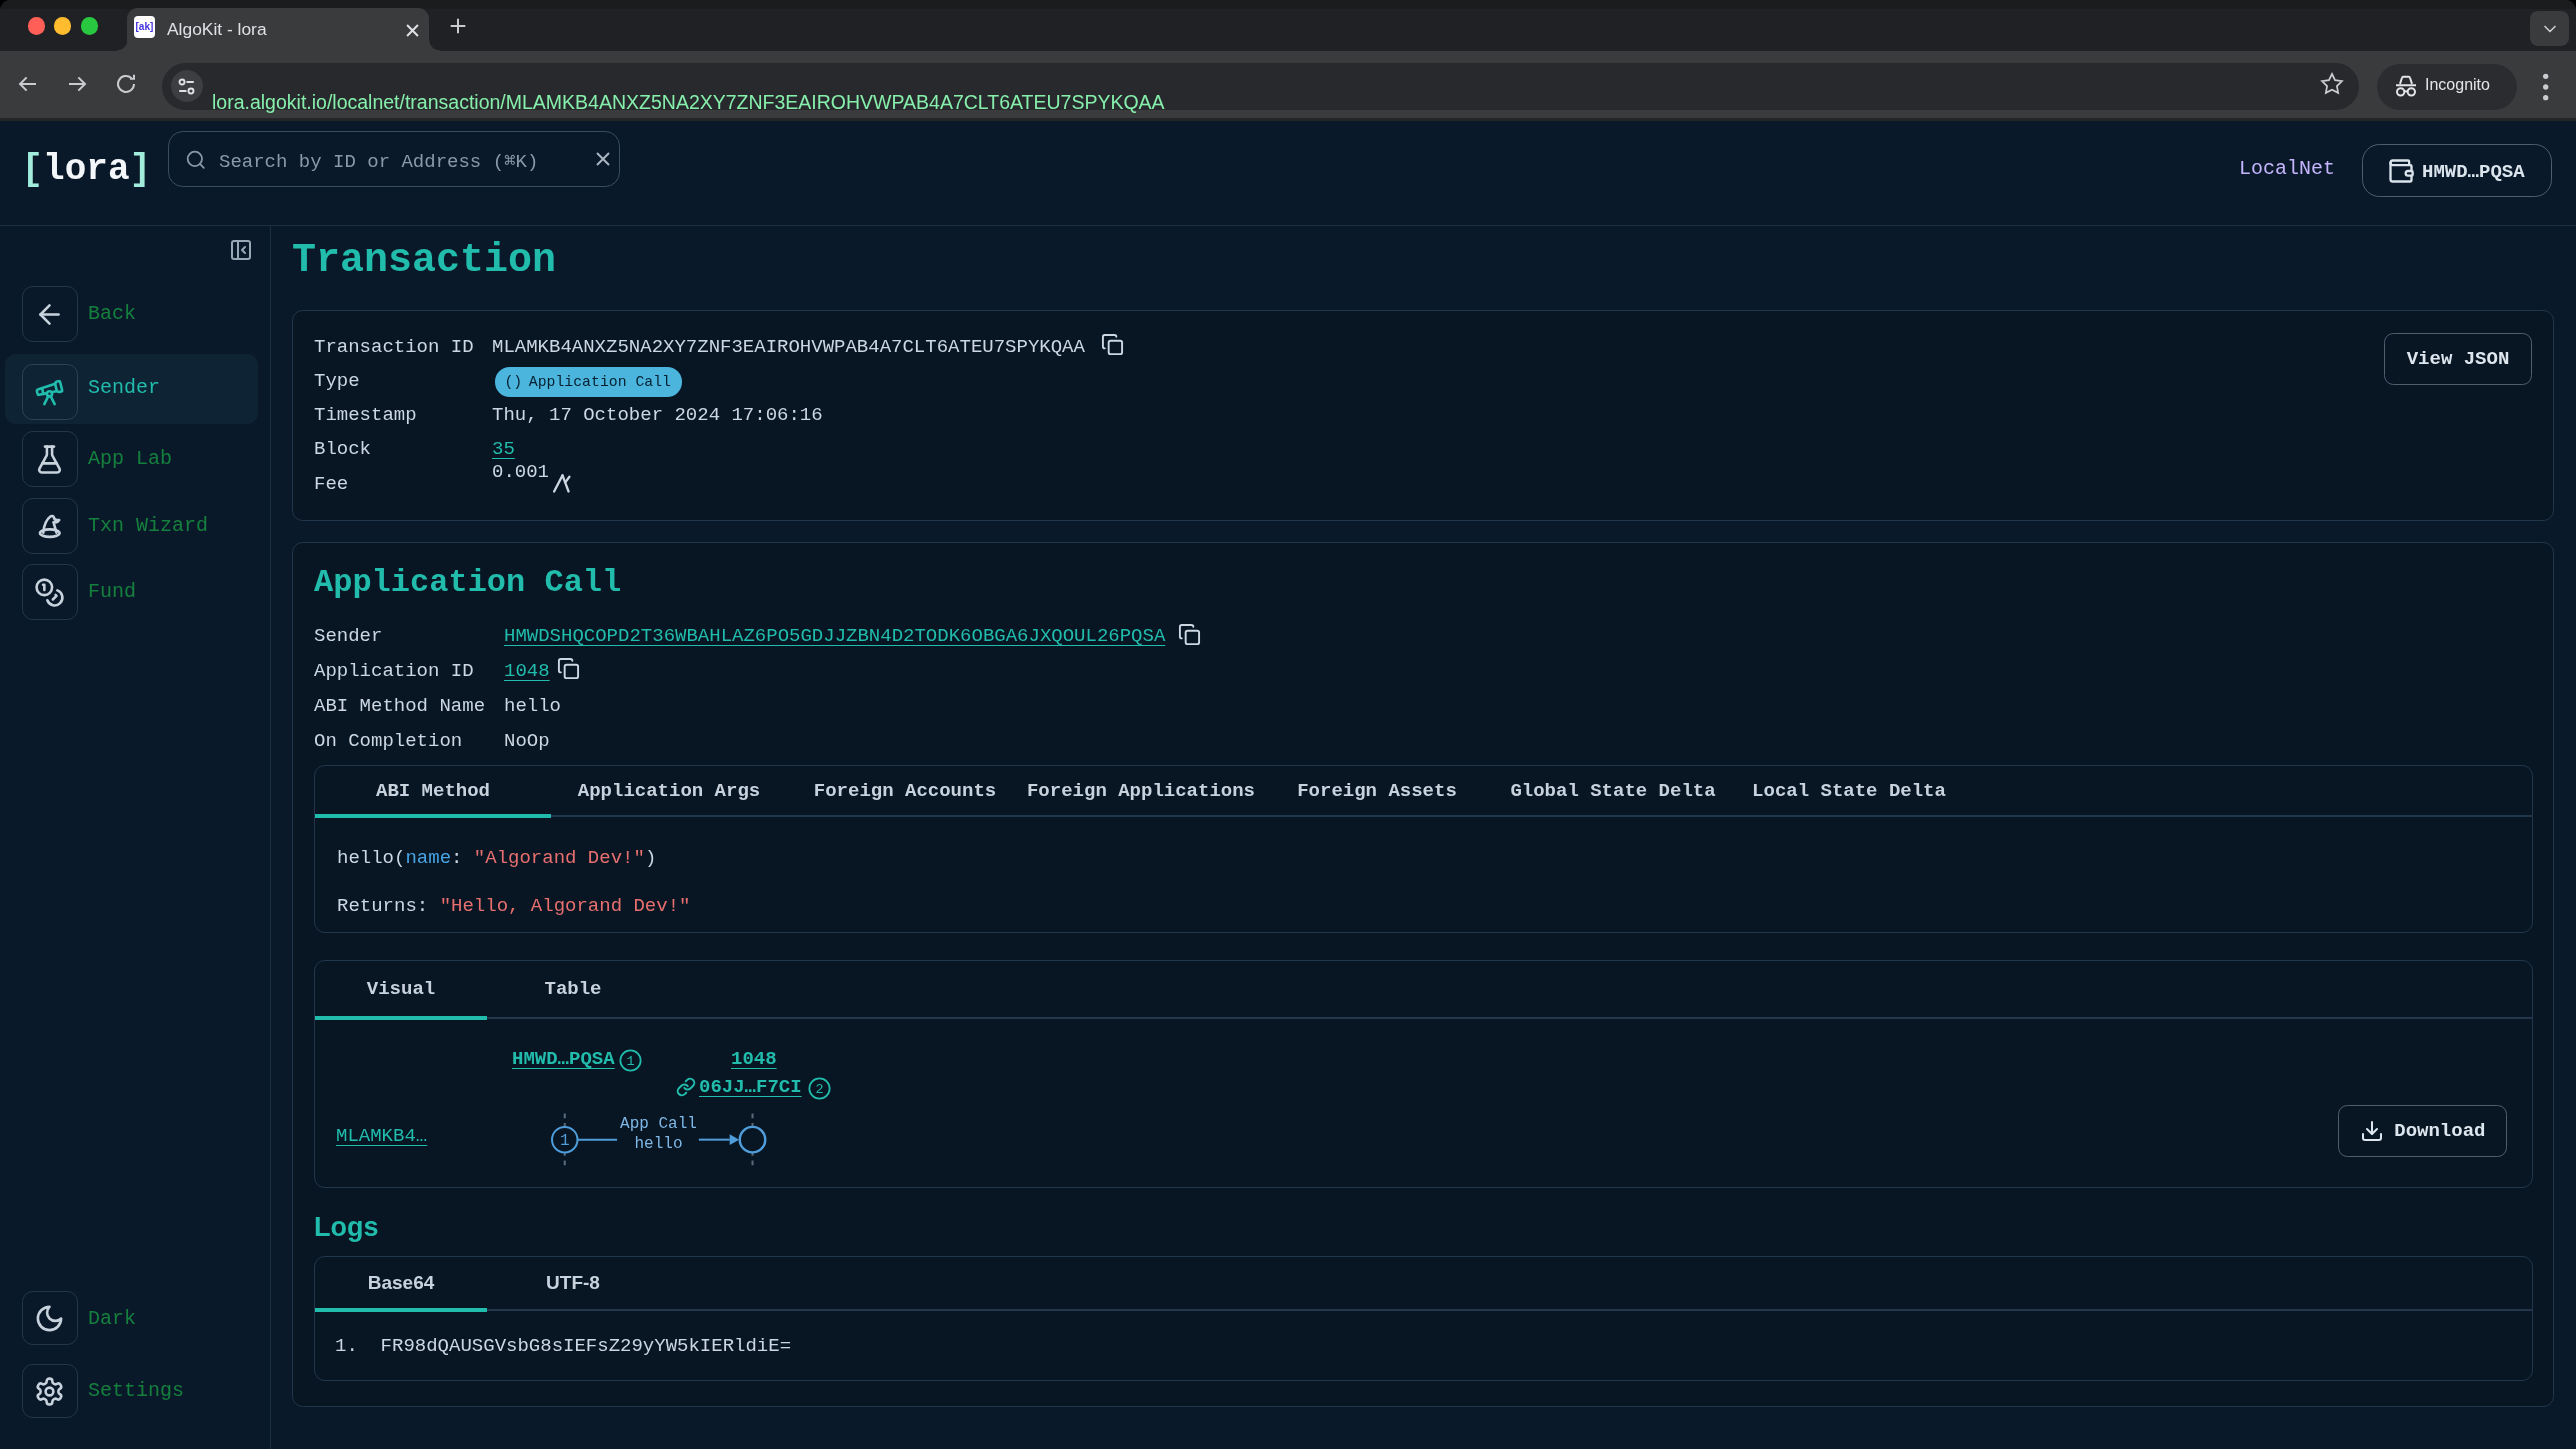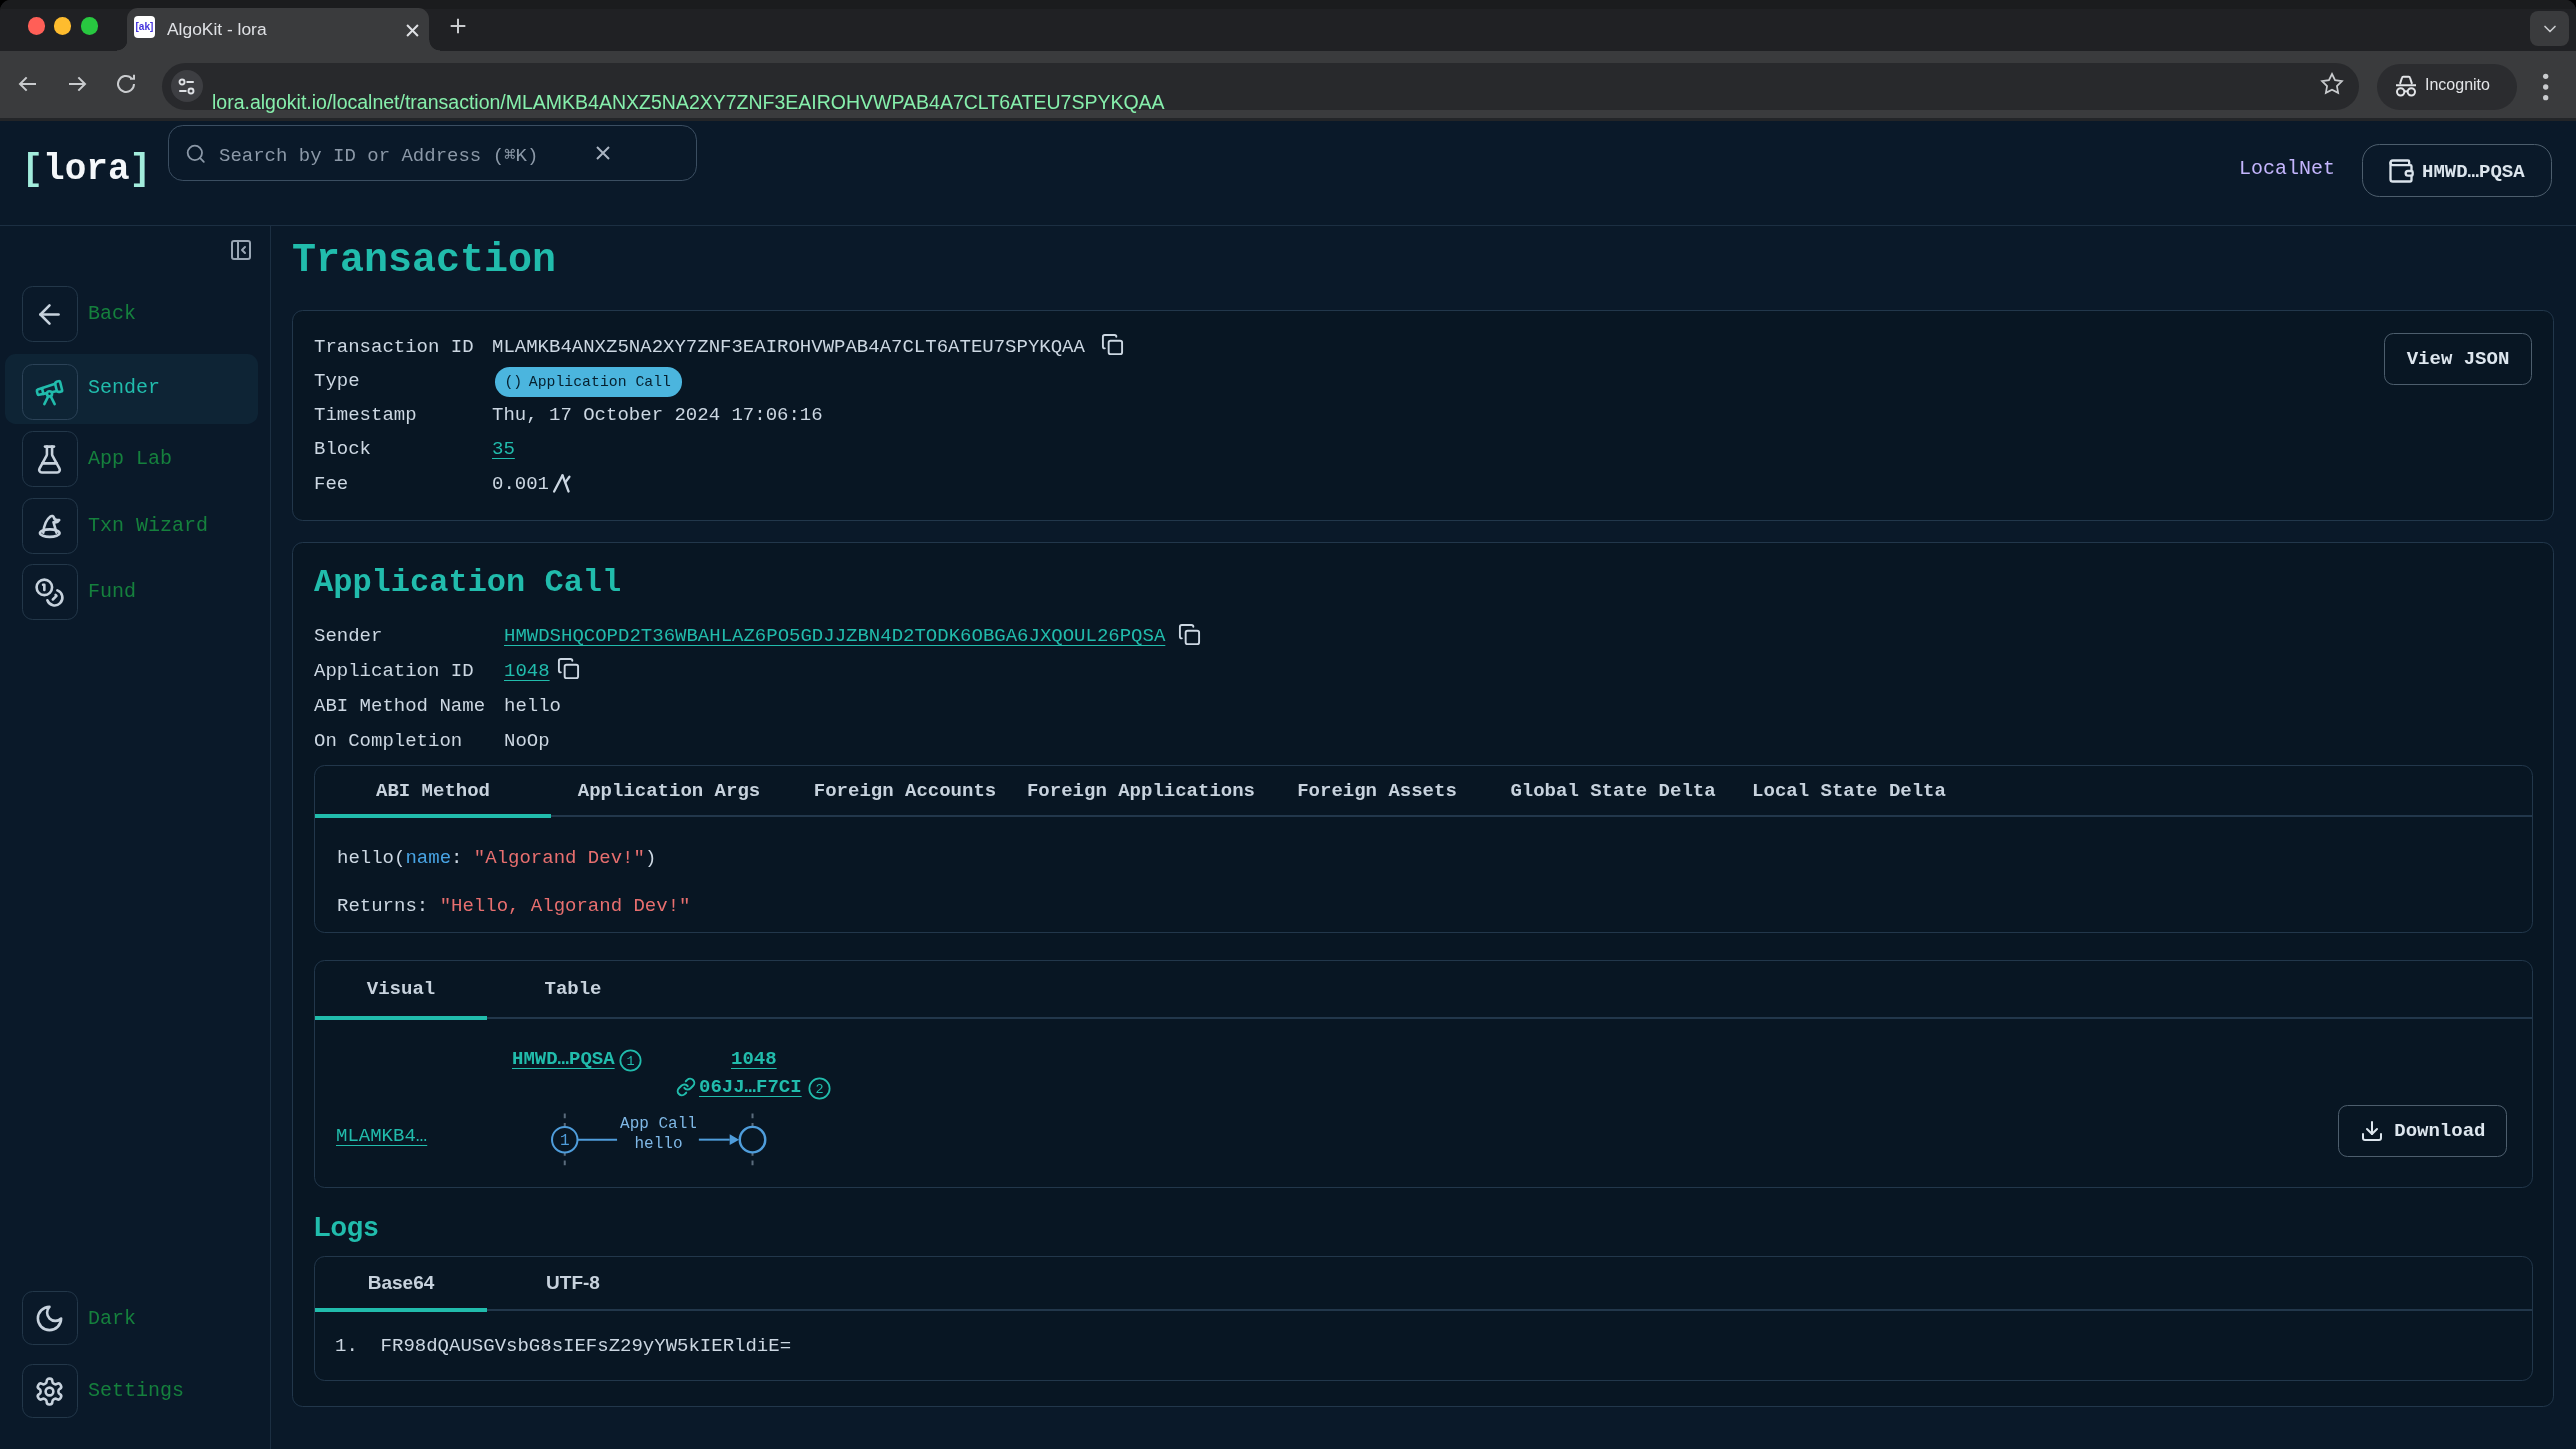--- a/index.html
+++ b/index.html
@@ -29,21 +29,21 @@
   .chromeicon { stroke:#c9cbce; fill:none; stroke-width:3; }
   #urlpill { position:absolute; left:162px; top:63px; width:2197px; height:47px; background:#28292c; border-radius:23.5px; }
   #urlpill .tunec { position:absolute; left:8.7px; top:7.4px; width:32px; height:32px; border-radius:50%; background:#3d3e42; }
   #urlpill .url { position:absolute; left:50px; top:12px; font-family:"Liberation Sans",sans-serif; font-size:19.5px; color:#86efac;margin-top:16px; }
   #incog { position:absolute; left:2377px; top:64px; width:140px; height:46px; background:#2b2c2f; border-radius:23px; }
   #incog .txt { position:absolute; left:48px; top:12px; font-family:"Liberation Sans",sans-serif; font-size:16px; color:#e3e5e8; }
   
   #apphead { position:absolute; left:0; top:121px; width:2576px; height:105px; border-bottom:1.3px solid #1c2f42; }
   #logo { position:absolute; left:21.5px; top:28px; font-size:36px; font-weight:bold; color:#f4f7fa; letter-spacing:0; }
   #logo .br { color:#a2ecdc; }
-  #search { position:absolute; left:168px; top:4px; width:529px; height:56px; border:1.3px solid #3b4e61; border-radius:14.8px;text-align:right; }
+  #search { position:absolute; left:168px; top:10px; width:452px; height:56px; border:1.3px solid #3b4e61; border-radius:14.8px;text-align:right; }
   #search .ph { position:absolute; left:50px; top:17px; font-size:19px; color:#8b98a7; }
   #localnet { position:absolute; left:2239px; top:36px; font-size:20px; color:#c4b5fd; }
   #wallet { position:absolute; left:2362px; top:23px; width:190px; height:53px; border:1.3px solid #4d5e6d; border-radius:17.4px; }
   #wallet .txt { position:absolute; left:59px; top:16px; font-size:19px; font-weight:bold; color:#dbe4ec; }
   
   #sidebar { position:absolute; left:0; top:225px; width:271px; height:1224px; border-right:1.3px solid #1c2f42; }
   .iconbox { position:absolute; left:21.5px; width:56px; height:56px; border:1.3px solid #233749; border-radius:10.7px; display:flex; align-items:center; justify-content:center; }
   .navlabel { position:absolute; left:88px; font-size:20px; color:#15803d; line-height:56px; }
   #explorerow { position:absolute; left:4.7px; top:354px; width:253px; height:70px; background:#0e2435; border-radius:10.7px; }
   
@@ -254,21 +254,21 @@
   <div class="lbl" style="left:314px;top:369px">Type</div>
   <div class="badge" style="left:495px;top:367px;width:187px;height:29.5px">
       <span style="margin-left:9.4px">()</span>
       <span style="margin-left:6.7px">Application Call</span>
     </div>
   <div class="lbl" style="left:314px;top:403px">Timestamp</div>
   <div class="val" style="left:492px;top:403px">Thu, 17 October 2024 17:06:16</div>
   <div class="lbl" style="left:314px;top:437px">Block</div>
   <div class="val tlink" style="left:492px;top:437px">35</div>
   <div class="lbl" style="left:314px;top:472px">Fee</div>
-  <div class="val" style="left:492px;top:472px">0.001</div>
+  <div class="val" style="left:492px;top:460px">0.001</div>
   <svg class="abs" style="left:550px;top:472px" width="23" height="21.5" viewBox="0 0 34 32">
       <g stroke="#ccd7e2" stroke-width="3.4" fill="none" stroke-linecap="round">
         <path d="M6 29 L18.5 5"></path>
         <path d="M18.5 5 L27.5 29"></path>
         <path d="M22.6 15.5 L28.8 7"></path>
       </g>
     </svg>
   <div class="btn" style="left:2384px;top:333px;width:148px;height:52px">View JSON</div>
 
   <div class="card" style="left:292px;top:542px;width:2262px;height:865px"></div>

